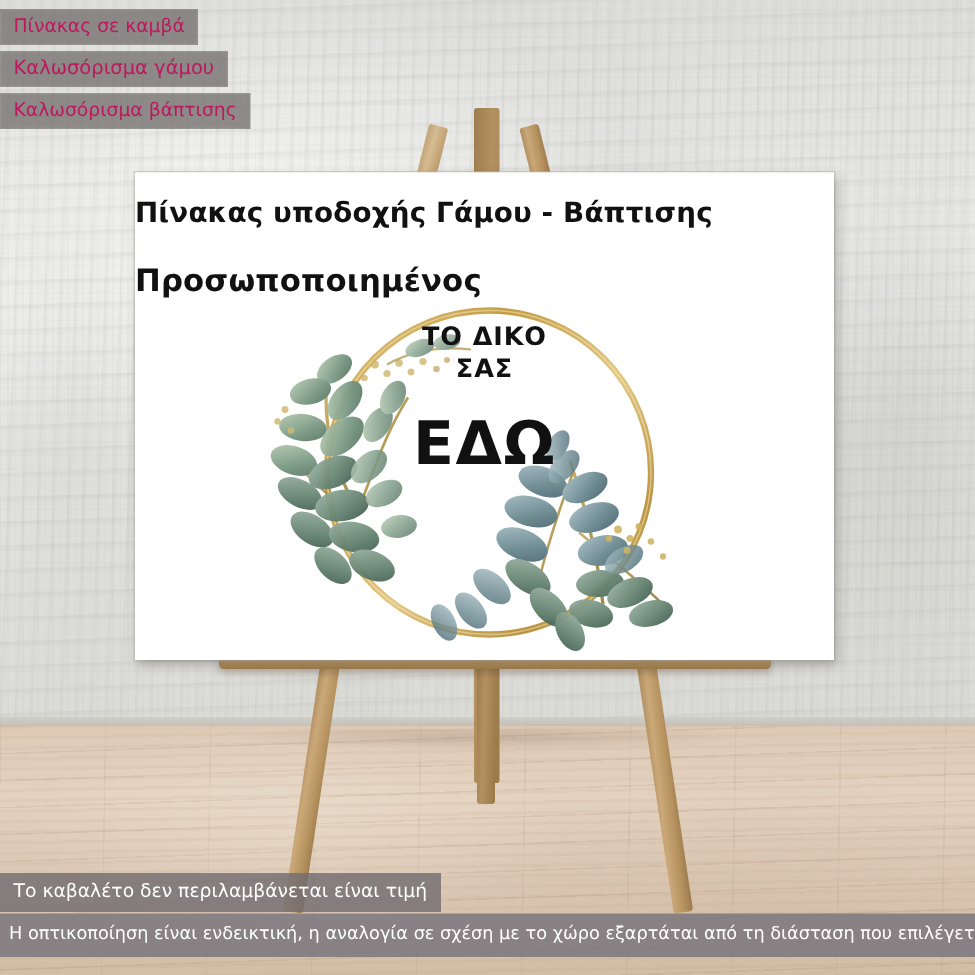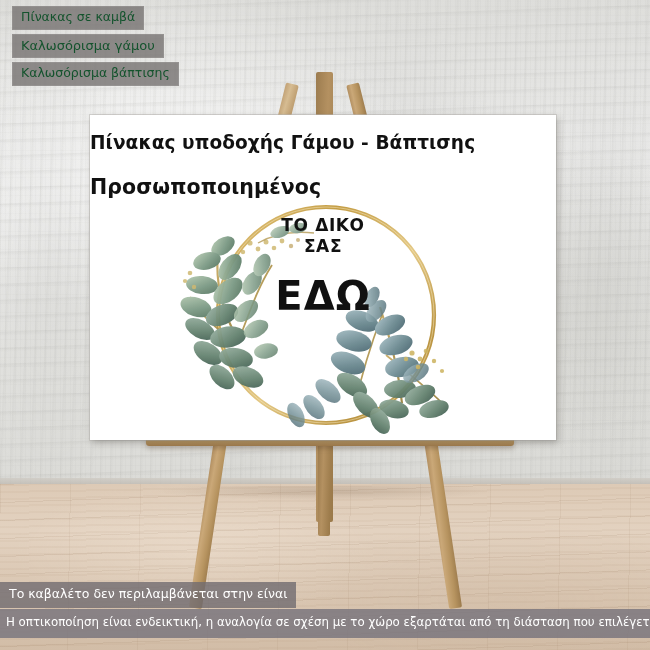--- a/index.html
+++ b/index.html
@@ -89,23 +89,23 @@
 
   .center-text{
     position:absolute;left:158px;top:100px;width:150px;text-align:center;
     color:#111;line-height:1.22;
   }
   .center-text .sm{display:block;font-size:17px;font-weight:700;letter-spacing:.6px;}
   .center-text .big{display:block;font-size:40px;font-weight:700;letter-spacing:1px;margin-top:16px;}
 
   
   .tagline{
-    position:absolute;left:12px;
+    position:absolute;left:0;
     background:rgba(118,114,112,.80);
-    color:#14532d;font-size:12.5px;line-height:1;
+    color:#be185d;font-size:12.5px;line-height:1;
     padding:5px 9px 6px 9px;white-space:nowrap;
     box-shadow:0 0 0 1px rgba(255,255,255,.08) inset;
   }
   #tag0{top:6px;}
   #tag1{top:34px;font-size:13px;}
   #tag2{top:62px;text-align:right;}
 
   .note{
     position:absolute;left:0;
     background:rgba(112,108,112,.80);
@@ -290,16 +290,16 @@
         <span class="big">ΕΔΩ</span>
       </div>
 
     </div>
   </div>
 
   <div class="tagline" id="tag0">Πίνακας σε καμβά</div>
   <div class="tagline" id="tag1">Καλωσόρισμα γάμου</div>
   <div class="tagline" id="tag2">Καλωσόρισμα βάπτισης</div>
 
-  <div class="note" id="note0">Το καβαλέτο δεν περιλαμβάνεται στην είναι</div>
+  <div class="note" id="note0">Το καβαλέτο δεν περιλαμβάνεται είναι τιμή</div>
   <div class="footerbar">Η οπτικοποίηση είναι ενδεικτική, η αναλογία σε σχέση με το χώρο εξαρτάται από  τη διάσταση που επιλέγετε</div>
 
 </div>
 
 </body></html>

